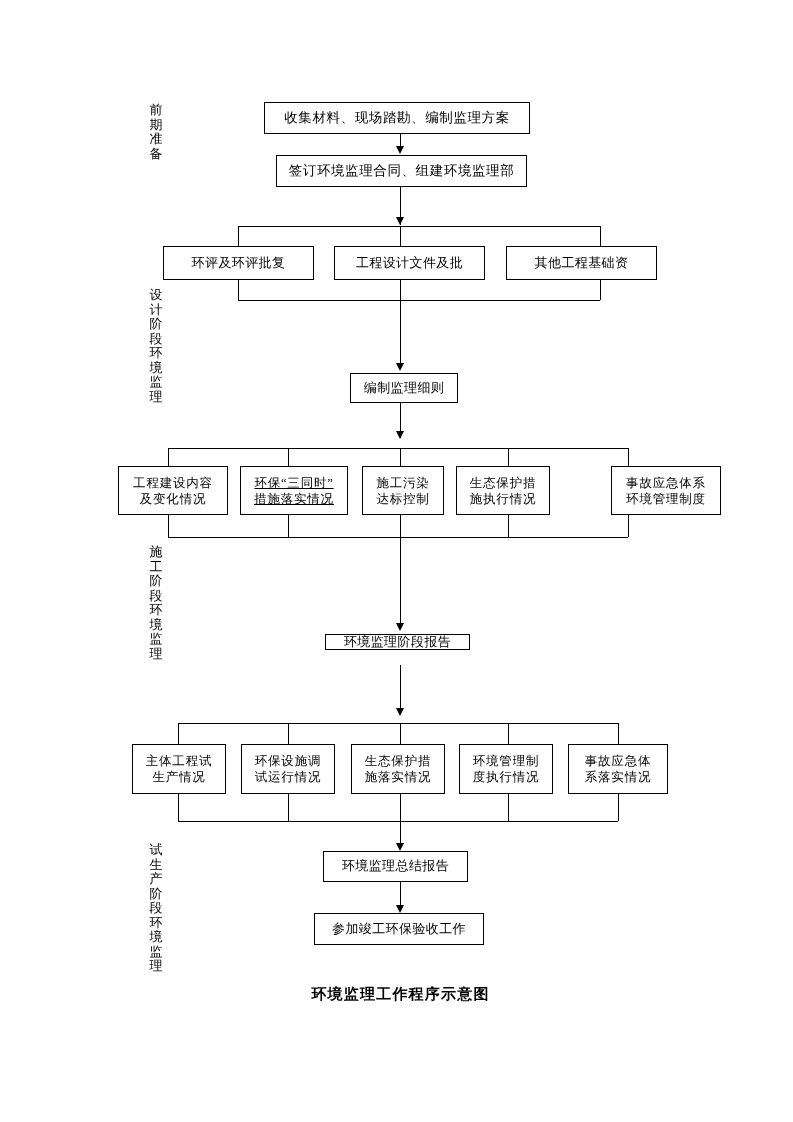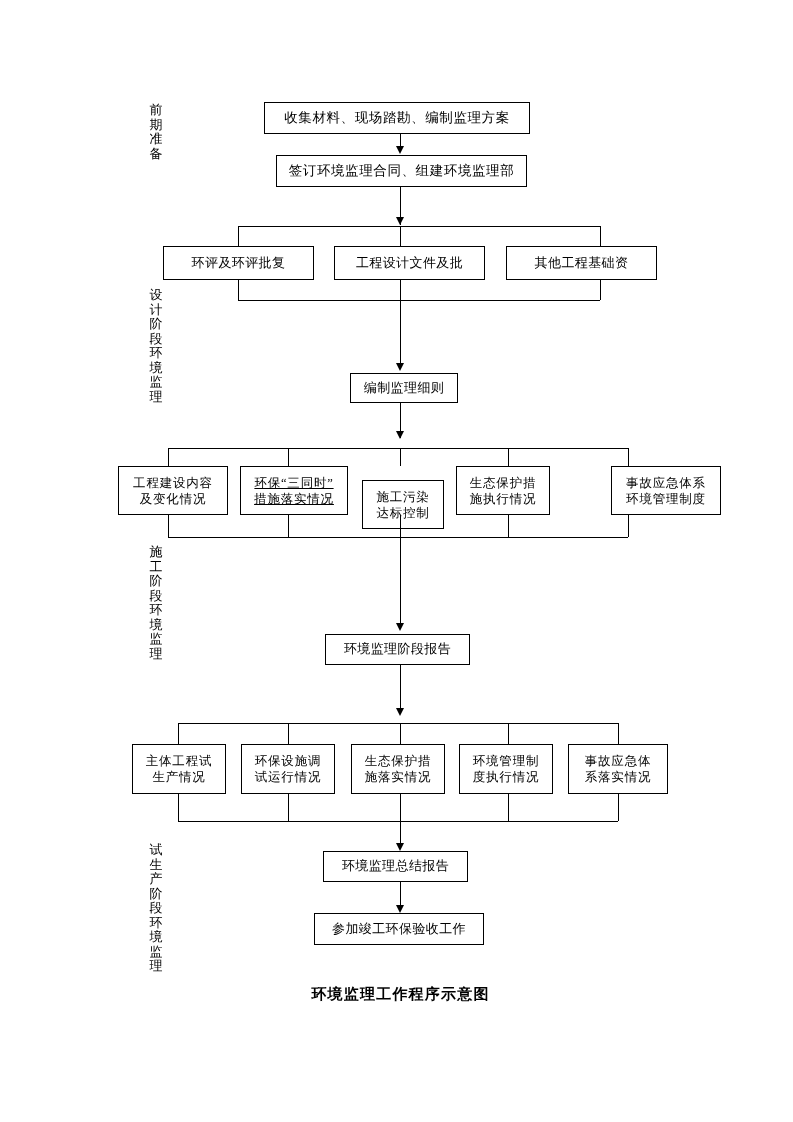--- a/index.html
+++ b/index.html
@@ -182,21 +182,21 @@
   <div class="vline" style="left:628px; top:448px; height:18px;"></div>
 
   <div class="node narrow" style="left:118px; top:466px; width:110px; height:49px;">
     <span class="ln">工程建设内容</span>
     <span class="ln">及变化情况</span>
   </div>
   <div class="node narrow" style="left:240px; top:466px; width:108px; height:49px;text-decoration:underline;">
     <span class="ln">环保“三同时”</span>
     <span class="ln">措施落实情况</span>
   </div>
-  <div class="node narrow" style="left:362px; top:466px; width:82px; height:49px;margin-top:14px;">
+  <div class="node narrow" style="left:362px; top:466px; width:82px; height:49px;">
     <span class="ln">施工污染</span>
     <span class="ln">达标控制</span>
   </div>
   <div class="node narrow" style="left:456px; top:466px; width:94px; height:49px;">
     <span class="ln">生态保护措</span>
     <span class="ln">施执行情况</span>
   </div>
   <div class="node narrow" style="left:565px; top:466px; width:110px; height:49px;margin-left:46px;">
     <span class="ln">事故应急体系</span>
     <span class="ln">环境管理制度</span>
@@ -205,21 +205,21 @@
   <div class="vline" style="left:168px; top:515px; height:22px;"></div>
   <div class="vline" style="left:288px; top:515px; height:22px;"></div>
   <div class="vline" style="left:400px; top:515px; height:22px;"></div>
   <div class="vline" style="left:508px; top:515px; height:22px;"></div>
   <div class="vline" style="left:628px; top:515px; height:22px;"></div>
   <div class="hline" style="left:168px; top:537px; width:460px;"></div>
 
   <div class="vline" style="left:400px; top:537px; height:87px;"></div>
   <div class="arrow" style="left:396px; top:623px;"></div>
 
-  <div class="node" style="left:325px; top:634px; width:145px; height:31px;">
+  <div class="node" style="left:325px; top:634px; width:145px; height:16px;">
     <span class="ln">环境监理阶段报告</span>
   </div>
 
   <div class="vline" style="left:400px; top:665px; height:48px;"></div>
   <div class="arrow" style="left:396px; top:708px;"></div>
 
   <div class="hline" style="left:178px; top:723px; width:440px;"></div>
   <div class="vline" style="left:178px; top:723px; height:21px;"></div>
   <div class="vline" style="left:288px; top:723px; height:21px;"></div>
   <div class="vline" style="left:400px; top:723px; height:21px;"></div>

